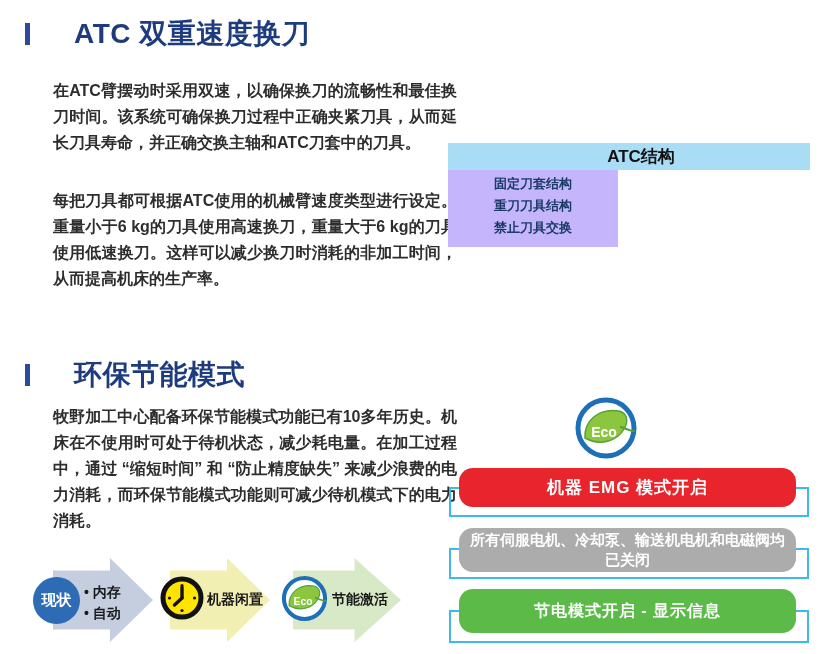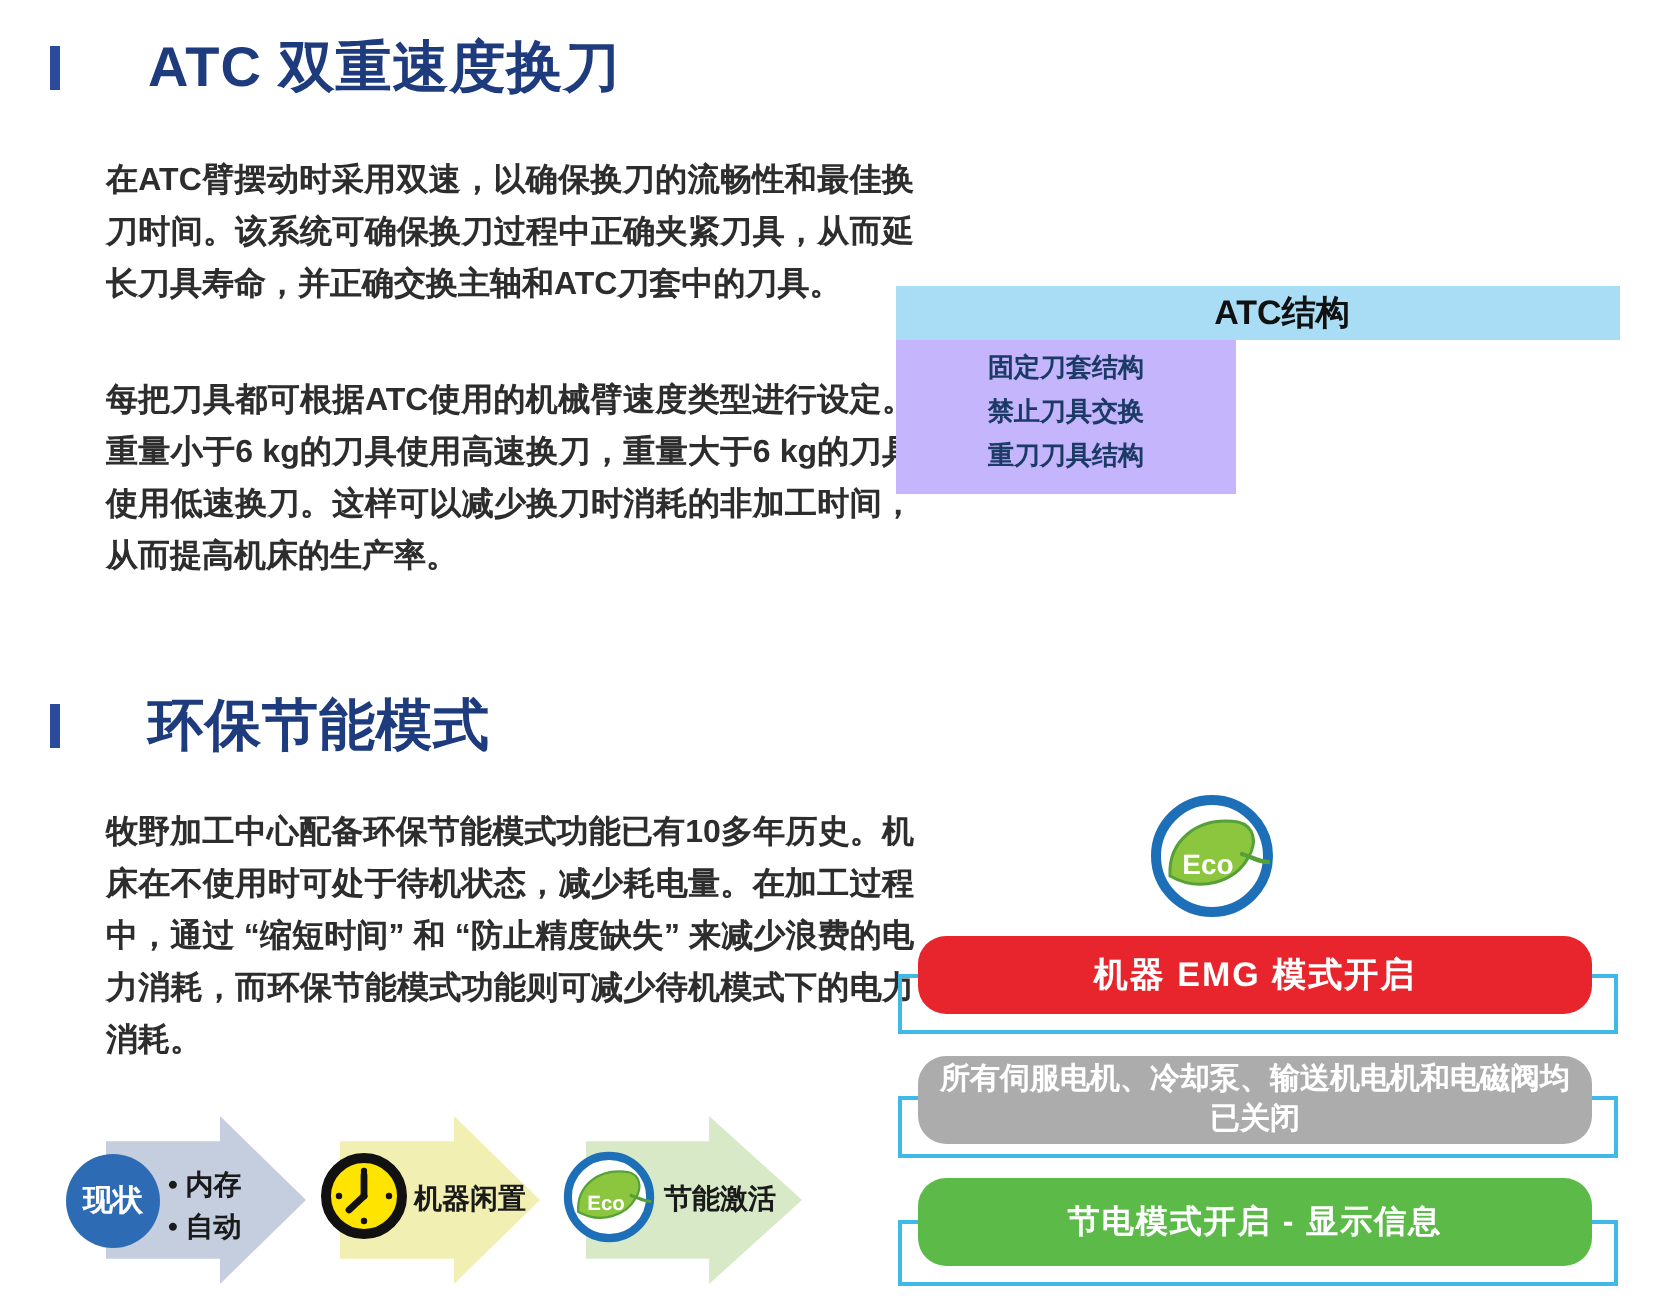--- a/index.html
+++ b/index.html
@@ -6,21 +6,21 @@
   body{
     width:831px;height:654px;position:relative;background:#ffffff;
     font-family:"Liberation Sans","DejaVu Sans",sans-serif;
     overflow:hidden;
   }
   
   .sec-heading{position:absolute;left:25px;display:flex;align-items:center;}
   .heading-bar{width:5px;height:22px;background:#2b4a9e;margin-right:9px;}
   .heading-text{font-size:28px;font-weight:bold;color:#1d3b7d;letter-spacing:.5px;margin-left:35px;}
   #heading-atc{top:15px;}
-  #heading-eco{top:344px;}
+  #heading-eco{top:356px;}
   
   .body-para{
     position:absolute;left:25px;width:404px;
     font-size:16px;line-height:26px;color:#2d2d2d;font-weight:600;
     text-align:justify;
     margin-left:28px;
   }
   #para-atc-1{top:62px;}
   #para-atc-2{top:172px;}
   #para-eco{top:388px;}
@@ -89,22 +89,22 @@
 </div>
 
 <p class="body-para" id="para-atc-1">在ATC臂摆动时采用双速，以确保换刀的流畅性和最佳换刀时间。该系统可确保换刀过程中正确夹紧刀具，从而延长刀具寿命，并正确交换主轴和ATC刀套中的刀具。</p>
 <p class="body-para" id="para-atc-2">每把刀具都可根据ATC使用的机械臂速度类型进行设定。重量小于6 kg的刀具使用高速换刀，重量大于6 kg的刀具使用低速换刀。这样可以减少换刀时消耗的非加工时间，从而提高机床的生产率。</p>
 
 <div id="atc-table">
   <div class="atc-table-header">ATC结构</div>
   <div class="atc-table-body">
     <div class="atc-col atc-col-left">
       <div class="atc-cell">固定刀套结构</div>
+      <div class="atc-cell">重刀刀具结构</div>
       <div class="atc-cell">禁止刀具交换</div>
-      <div class="atc-cell">重刀刀具结构</div>
     </div>
   </div>
 </div>
 
 <div class="sec-heading" id="heading-eco">
   <div class="heading-bar"></div>
   <div class="heading-text">环保节能模式</div>
 </div>
 
 <p class="body-para" id="para-eco">牧野加工中心配备环保节能模式功能已有10多年历史。机床在不使用时可处于待机状态，减少耗电量。在加工过程中，通过 “缩短时间” 和 “防止精度缺失” 来减少浪费的电力消耗，而环保节能模式功能则可减少待机模式下的电力消耗。</p>

